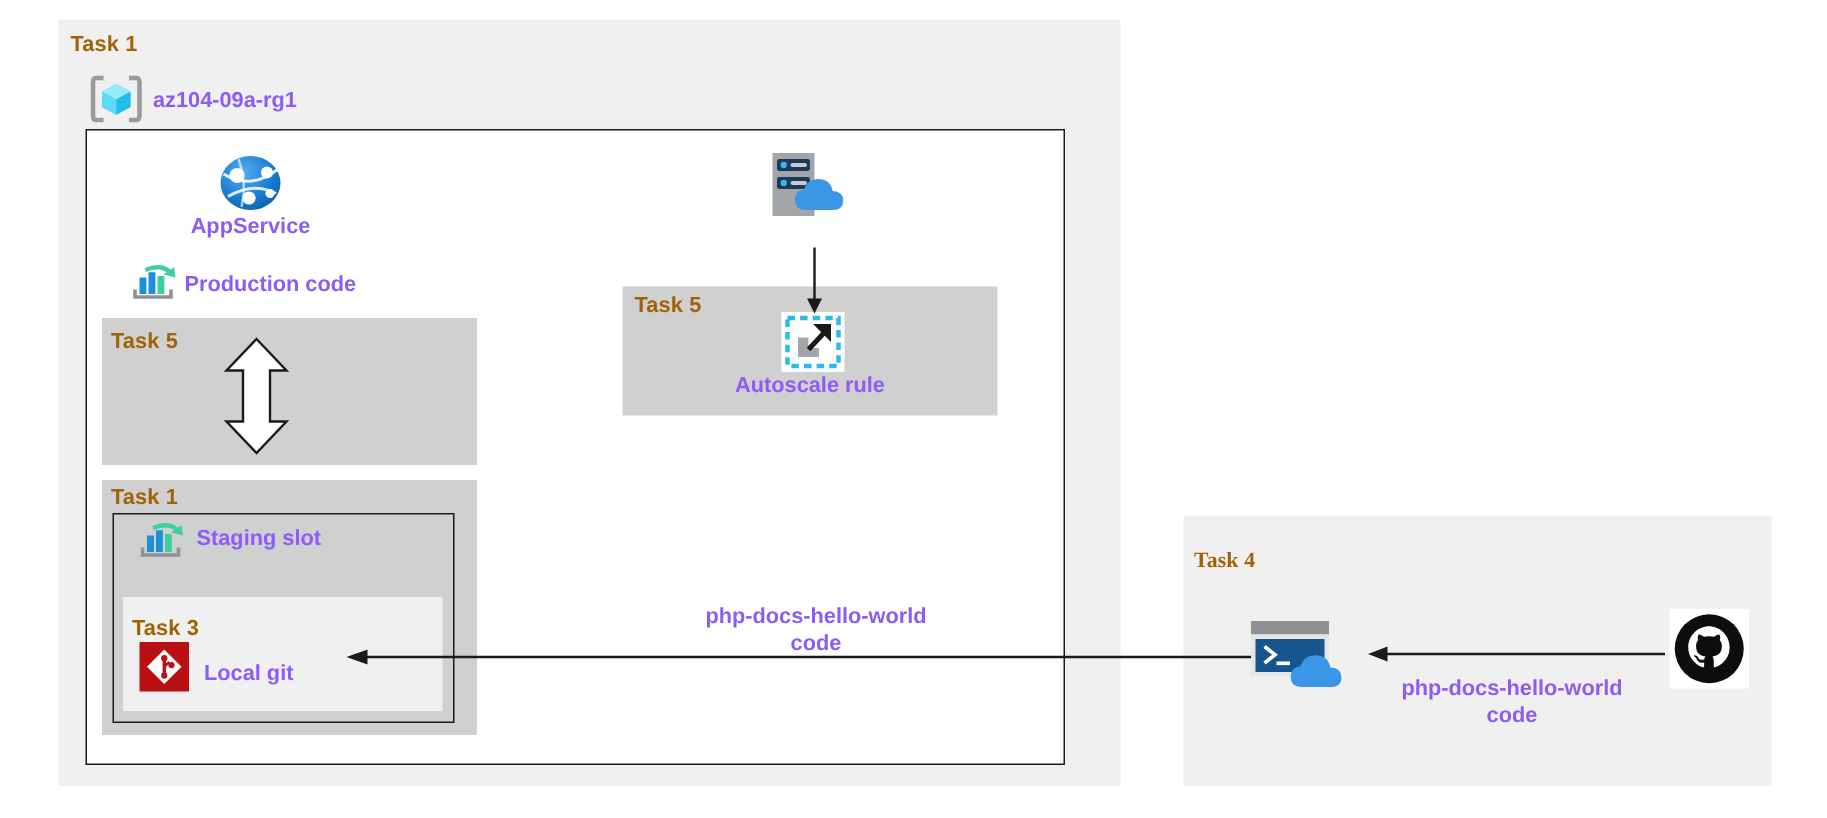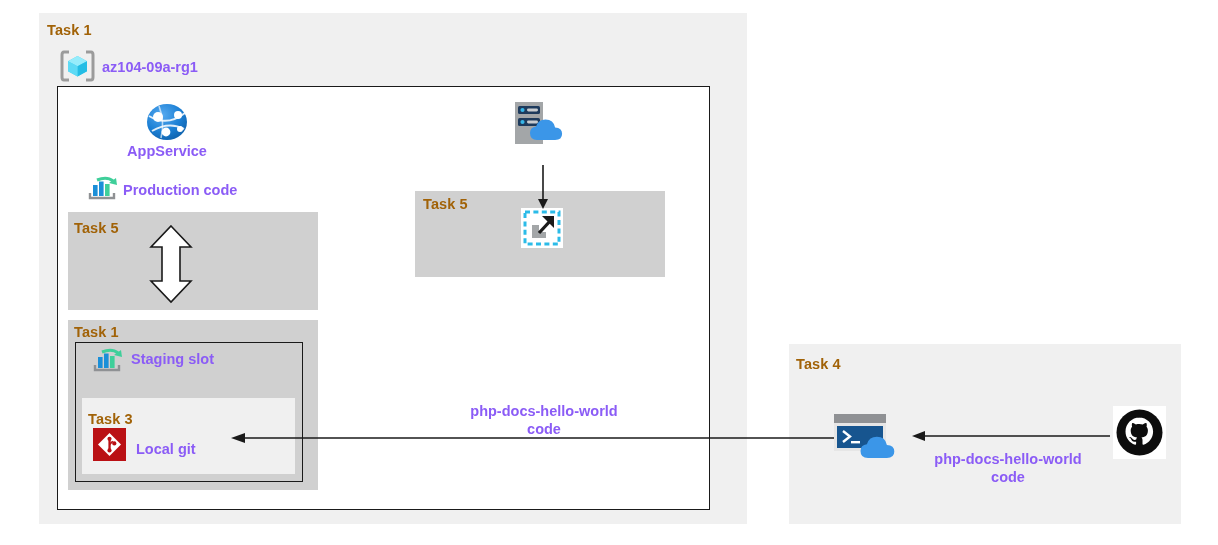--- a/index.html
+++ b/index.html
@@ -169,28 +169,29 @@
   <div class="task-label" style="left:423px; top:196px;">Task 5</div>
   <span class="icon" style="left:521px; top:208px; width:42px; height:40px;">
     <svg width="42" height="40" viewBox="0 0 42 40">
       <rect x="0" y="0" width="42" height="40" fill="#ffffff"></rect>
       <rect x="4" y="4" width="34" height="32" fill="none" stroke="#2bbbe8" stroke-width="3" stroke-dasharray="5,3.4"></rect>
       <polygon points="11,17 11,30 25,30 25,24 18,24 18,17" fill="#a3a6a8"></polygon>
       <path d="M18 25 L31 11" stroke="#1a1a1a" stroke-width="3.3" fill="none"></path>
       <polygon points="33,8 33,20 21,8" fill="#1a1a1a"></polygon>
     </svg>
   </span>
+  <div class="node-label center" style="left:455px; top:248px; width:170px;">Autoscale rule</div>
 
   <div class="node-label center" style="left:444px; top:402px; width:200px;">
     <span>php-docs-hello-world</span><br>
     <span>code</span>
   </div>
 
   <div class="panel panel-light" style="left:789px; top:344px; width:392px; height:180px;"></div>
-  <div class="task-label" style="left:796px; top:356px;">Task 4</div>
+  <div class="task-label" style="left:796px; top:366px;font-family:Liberation Serif, serif;">Task 4</div>
 
   <span class="icon" style="left:834px; top:414px; width:64px; height:46px;">
     <svg width="64" height="46" viewBox="0 0 64 46">
       <rect x="0" y="0" width="52" height="9" fill="#8f9194"></rect>
       <rect x="0" y="9" width="52" height="28" fill="#e6e6e6"></rect>
       <rect x="3" y="12" width="46" height="22" fill="#17558f"></rect>
       <path d="M9 17 L16 22.5 L9 28" stroke="#ffffff" stroke-width="2.4" fill="none"></path>
       <rect x="17" y="27" width="9" height="2.4" fill="#ffffff"></rect>
       <path d="M34 44 q-7.5 0 -7.5 -7 q0 -6.2 6.4 -6.8 q2.2 -7.4 10 -7.4 q8.4 0 10 8.2 q7.4 0.3 7.4 6.6 q0 6.4 -7.4 6.4 Z" fill="#3b96e8"></path>
     </svg>

